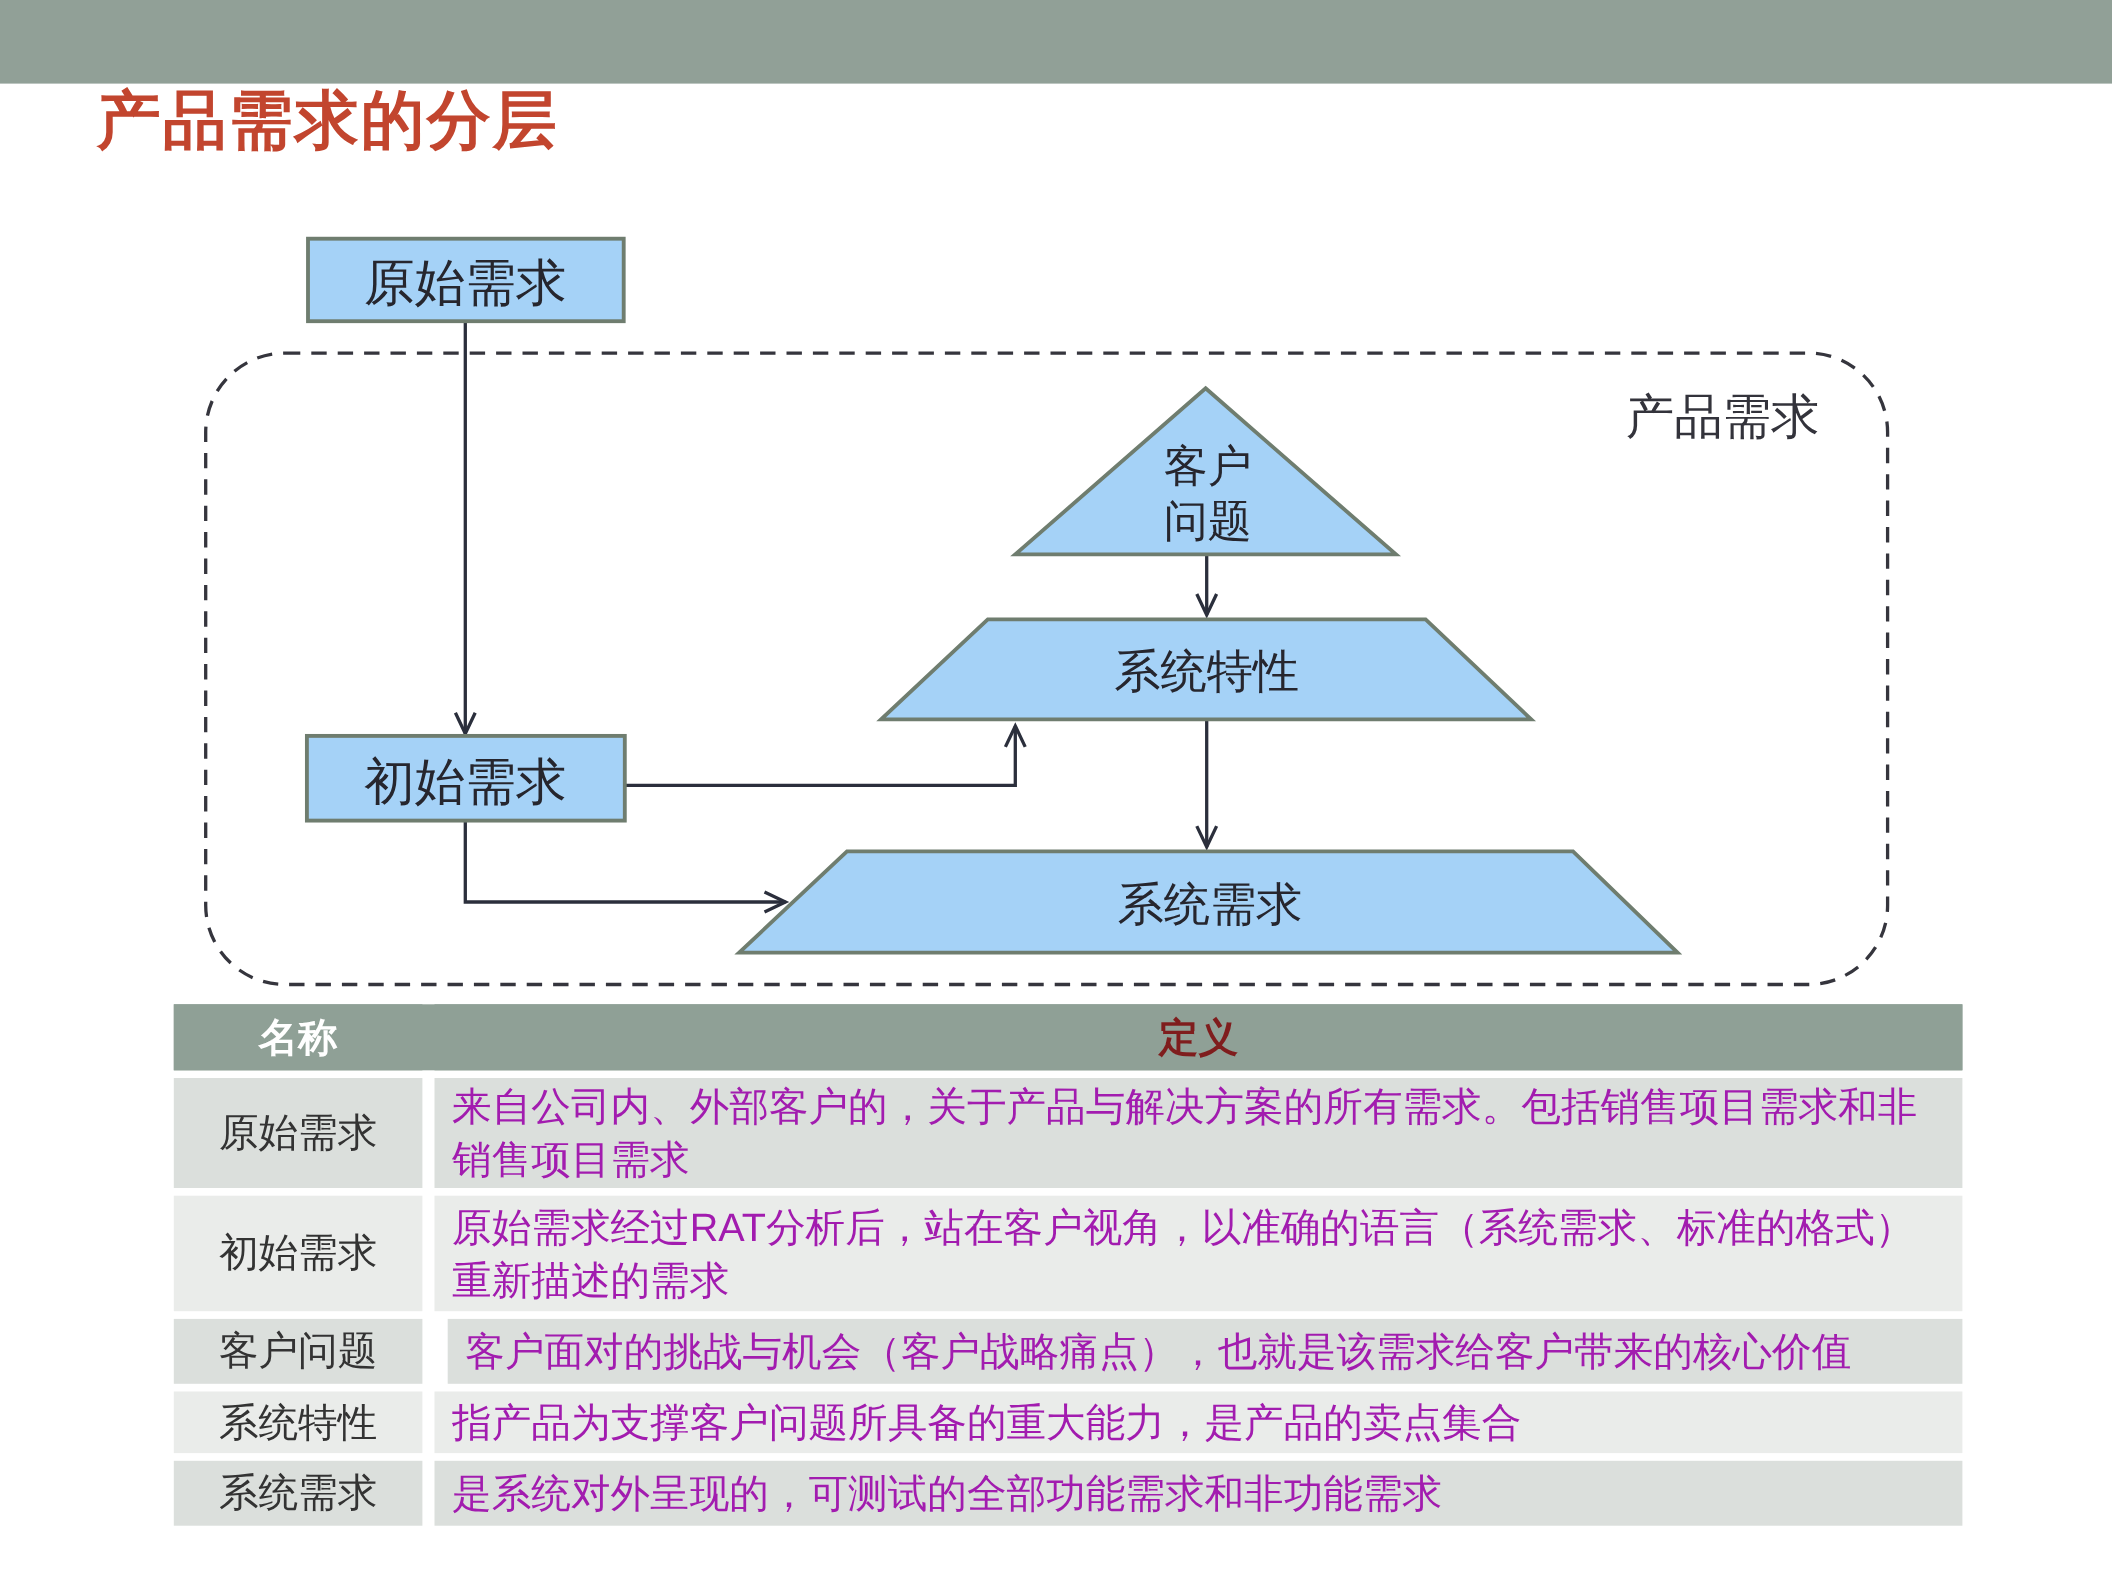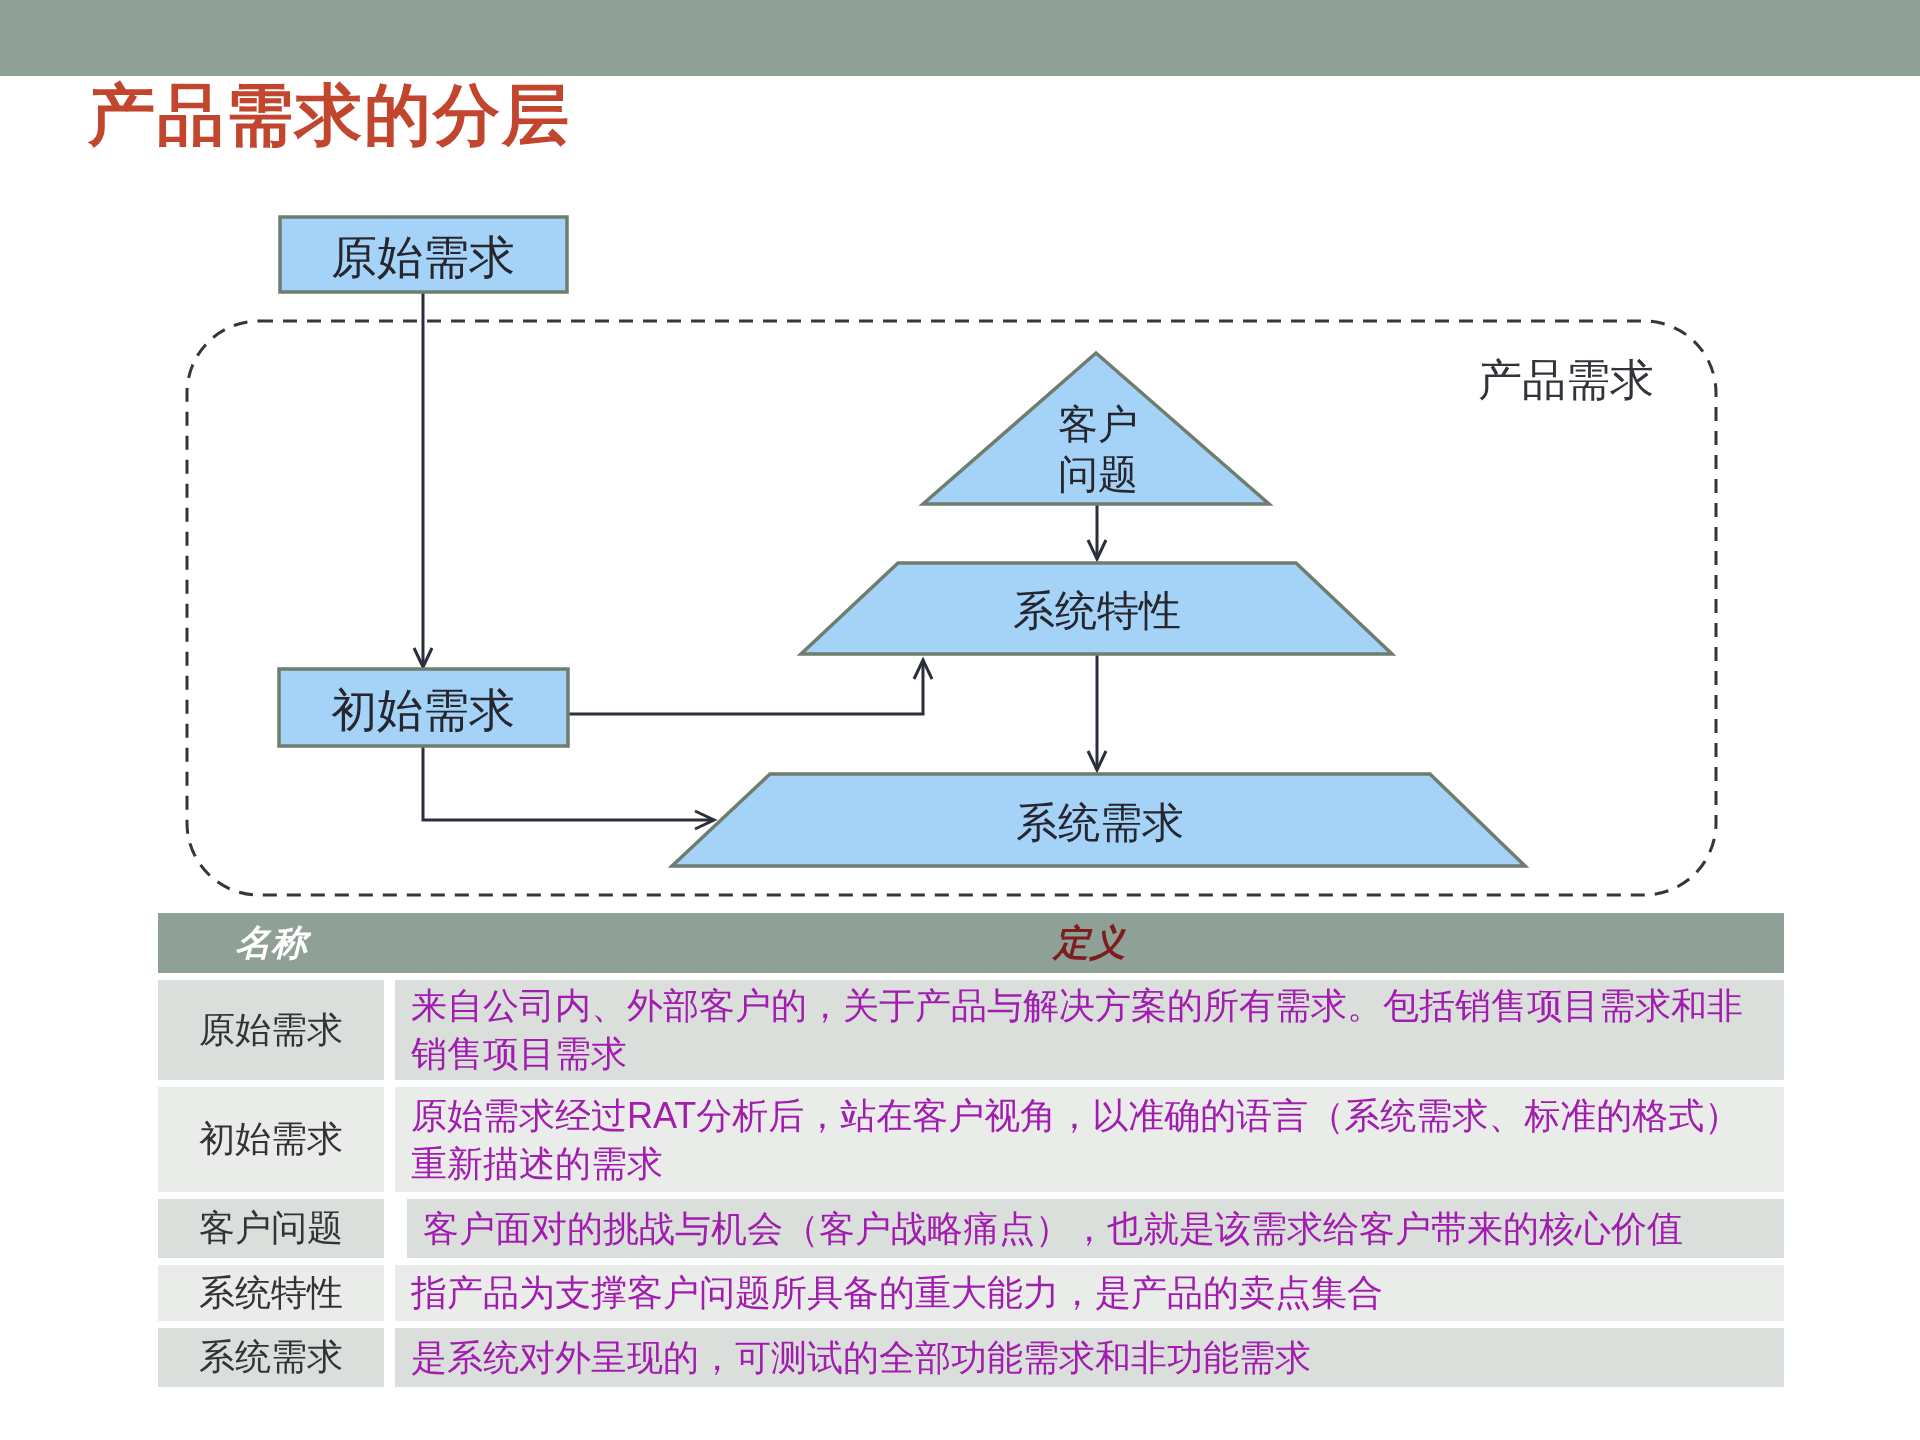--- a/index.html
+++ b/index.html
@@ -1,38 +1,38 @@
 <!DOCTYPE html>
 <html><head>
 <meta charset="utf-8">
 <style>
   html,body{margin:0;padding:0;background:#ffffff;}
   body{font-family:"Liberation Sans",sans-serif;}
   .page{position:relative;width:1920px;height:1440px;background:#ffffff;overflow:hidden;}
 
   .topbar{position:absolute;left:0;top:0;width:1920px;height:76px;background:#91A097;}
 
-  .title{position:absolute;left:88px;top:78px;margin:0;font-size:67px;line-height:1.1;
+  .title{position:absolute;left:88px;top:78px;margin:0;font-size:58px;line-height:1.1;
          font-weight:900;color:#C2452E;letter-spacing:2px;}
 
   .diagram-svg{position:absolute;left:0;top:0;width:1920px;height:1440px;}
 
   .shape{fill:#A5D2F7;stroke:#6F7D6F;stroke-width:3.5px;}
   .connector{stroke:#2B2F3C;stroke-width:3px;fill:none;}
   .dashed-border{fill:none;stroke:#35353D;stroke-width:3px;stroke-dasharray:14 10;}
   .shape-label{fill:#26262E;font-size:46px;text-anchor:middle;font-family:"Liberation Sans",sans-serif;}
   .tri-label{font-size:40px;}
   .trap-label{font-size:42px;}
   .group-label{fill:#33333B;font-size:44px;text-anchor:middle;font-family:"Liberation Sans",sans-serif;}
 
   .def-table{position:absolute;left:158px;top:913px;width:1626px;}
   .t-row{display:flex;align-items:center;}
   .t-row + .t-row{margin-top:7px;}
   .t-header{min-height:60px;background:#8FA096;color:#ffffff;font-weight:bold;font-size:38px;}
-  .t-header .cell-name,.t-header .cell-def{display:flex;align-items:center;justify-content:center;font-style:italic;}
+  .t-header .cell-name,.t-header .cell-def{display:flex;align-items:center;justify-content:center;}
   .cell-name{width:226px;flex:none;margin-right:11px;display:flex;align-items:center;justify-content:center;
              font-size:36px;color:#333333;align-self:stretch;}
   .cell-def{flex:1;font-size:36px;line-height:48px;color:#a21caf;padding:2px 8px 2px 16px;box-sizing:border-box;
             display:flex;align-items:center;align-self:stretch;}
   .t-header .cell-name{background:#8FA096;color:#ffffff;}
   .t-header .cell-def{background:#8FA096;color:#7f1d1d;padding:0;}
   .row-odd .cell-name,.row-odd .cell-def{background:#DBDFDC;}
   .row-even .cell-name,.row-even .cell-def{background:#EAECEA;}
   .r1{min-height:97px;} .r2{min-height:105px;} .r3{min-height:59px;gap:12px;} .r4{min-height:56px;} .r5{min-height:59px;}
 </style>

